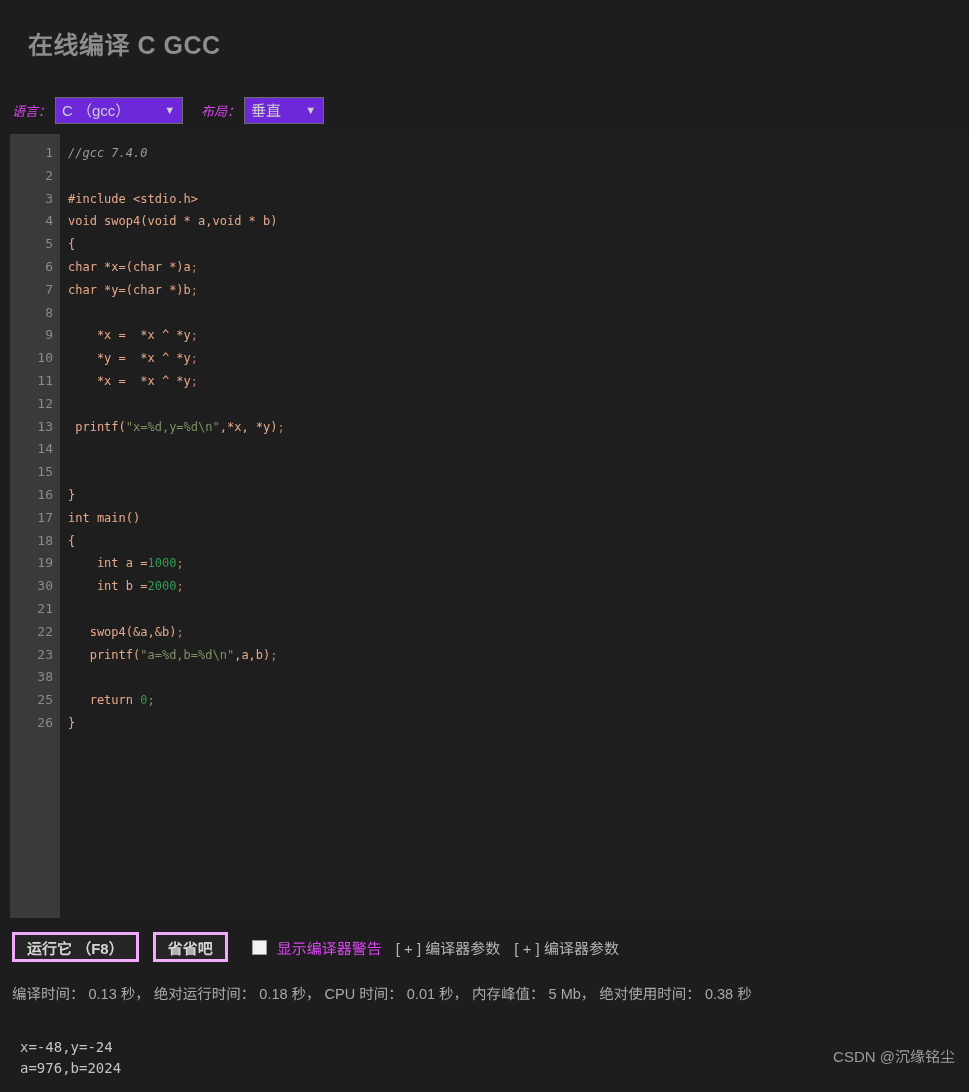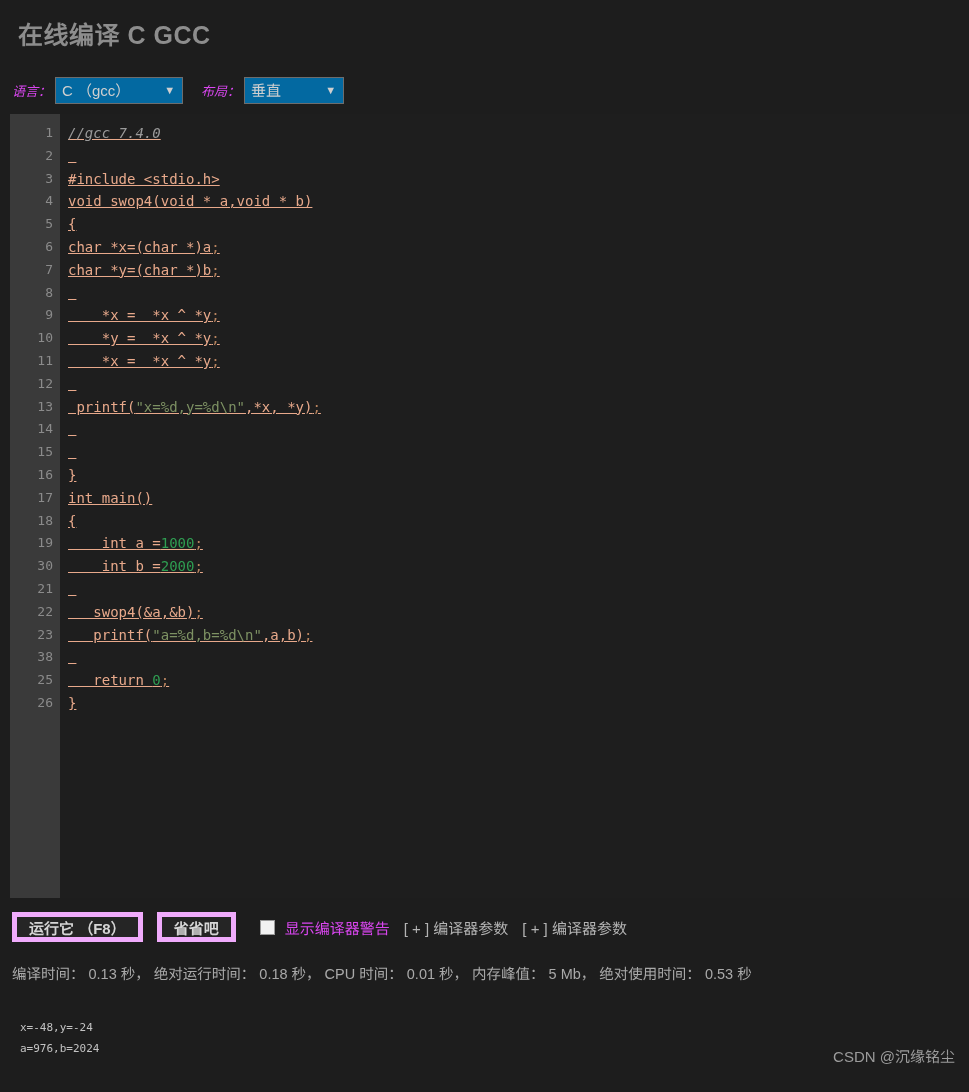--- a/index.html
+++ b/index.html
@@ -21,41 +21,41 @@
   
   #app-header {
     padding: 12px 0 0 12px;
   }
   #page-title {
     font-size: 25px;
     font-weight: bold;
     color: #8d8d8d;
     line-height: 34px;
     letter-spacing: 0.5px;
-    margin: 6px;
+    margin: 16px;
   }
 
   
   #options-bar {
     display: flex;
     align-items: center;
     padding: 16px 0 0 12px;
     height: 48px;
   }
   .opt-label {
     font-size: 13px;
     color: #d946ef;
     margin-right: 4px;
     white-space: nowrap;
     font-style: italic;
   }
   .sel {
     appearance: none;
     -webkit-appearance: none;
-    background: #0369a1;
+    background: #6d28d9;
     border: 1px solid #6d6d6d;
     color: #cfcfcf;
     font-size: 15px;
     font-family: "Liberation Sans", "DejaVu Sans", sans-serif;
     height: 27px;
     padding: 0 26px 0 6px;
     border-radius: 0;
     outline: none;
   }
   .sel-wrap {
@@ -67,21 +67,21 @@
     position: absolute;
     right: 8px;
     top: 50%;
     transform: translateY(-50%);
     pointer-events: none;
     font-size: 11px;
     color: #cfcfcf;
     line-height: 1;
   }
   #select-language { width: 128px; }
-  #select-layout   { width: 100px; }
+  #select-layout   { width: 80px; }
 
   
   #editor {
     position: relative;
     margin: 8px 0 0 10px;
     width: 959px;
     height: 784px;
     background: #1e1e1e;
     overflow: hidden;
     display: flex;
@@ -99,45 +99,44 @@
     font-size: 13px;
     line-height: 22.8px;
     text-align: right;
     padding: 8px 7px 0 0;
     user-select: none;
   }
   #editor-gutter div { height: 22.8px; }
   #editor-code {
     flex: 1 1 auto;
     font-family: "DejaVu Sans Mono", "Liberation Mono", monospace;
-    font-size: 14px;
+    font-size: 12px;
     line-height: 22.8px;
     padding: 8px 0 0 8px;
     white-space: pre;
     color: #e8a98b;
     overflow: hidden;
-    text-decoration: underline;
   }
   #editor-code div { height: 22.8px; }
   .tok-cmt  { color: #9a9a9a; font-style: italic; }
   .tok-str  { color: #7d9163; }
   .tok-num  { color: #2f9e52; }
   .tok-punc { color: #b9845f; }
 
   
   #action-bar {
     display: flex;
     align-items: center;
     padding-left: 12px;
     margin-top: 12px;
     height: 34px;
   }
   .btn {
     background: #252525;
-    border: 5px solid #f0abfc;
+    border: 3px solid #f0abfc;
     color: #d6d6d6;
     font-family: "Liberation Sans", "DejaVu Sans", sans-serif;
     font-size: 15px;
     font-weight: bold;
     height: 30px;
     padding: 0 12px;
     cursor: pointer;
     border-radius: 0;
     white-space: nowrap;
   }
@@ -175,21 +174,21 @@
     font-size: 14.5px;
     color: #a9a9a9;
     white-space: nowrap;
   }
 
   
   #program-output {
     padding-left: 20px;
     margin-top: 34px;
     font-family: "DejaVu Sans Mono", "Liberation Mono", monospace;
-    font-size: 11px;
+    font-size: 14px;
     line-height: 21px;
     color: #c3c3c3;
     white-space: pre;
   }
 
   
   #watermark {
     position: absolute;
     right: 14px;
     bottom: 26px;
@@ -264,18 +263,18 @@
   <button id="run-button" class="btn">运行它 （F8）</button>
   <button id="cancel-button" class="btn">省省吧</button>
 
   <span id="warnings-checkbox"></span>
   <span class="bar-text">显示编译器警告</span>
 
   <span class="toggle-link">[ + ] 编译器参数</span>
   <span class="toggle-link">[ + ] 编译器参数</span>
 </div>
 
-<div id="stats-line">编译时间： 0.13 秒， 绝对运行时间： 0.18 秒， CPU 时间： 0.01 秒， 内存峰值： 5 Mb， 绝对使用时间： 0.53 秒</div>
+<div id="stats-line">编译时间： 0.13 秒， 绝对运行时间： 0.18 秒， CPU 时间： 0.01 秒， 内存峰值： 5 Mb， 绝对使用时间： 0.38 秒</div>
 
 <div id="program-output">x=-48,y=-24
 a=976,b=2024</div>
 
 <div id="watermark">CSDN @沉缘铭尘</div>
 
 </body></html>

